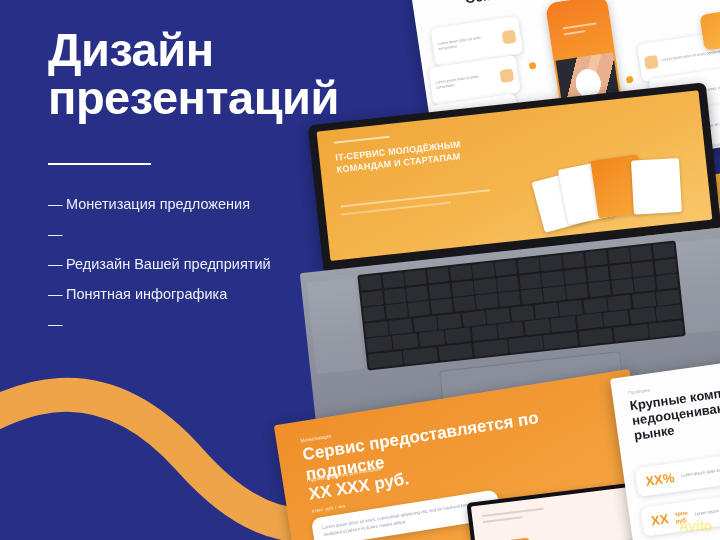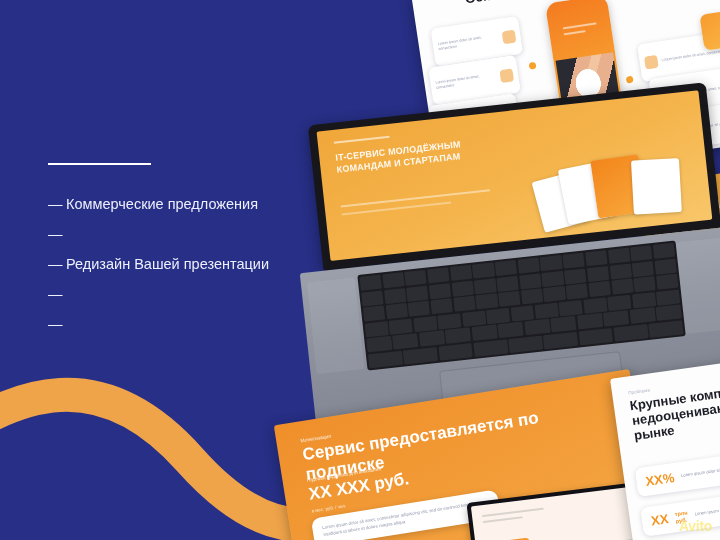--- a/index.html
+++ b/index.html
@@ -424,36 +424,41 @@
     </div>
     <div class="stat" style="top:132px;">
       <span class="big">XX</span>
       <span class="unit" style="white-space:pre-line;">трлн
 руб.</span>
       <span class="desc">Lorem ipsum dolor sit amet, consectetur</span>
     </div>
 
   </div>
 
+  <div class="headline">
+    <span>Дизайн</span>
+    <span class="l2">презентаций</span>
+  </div>
   <div class="divider"></div>
 
   <div class="bullets" id="bullets">
       <div class="bullet">
         <span class="dash">—</span>
-        <span class="btxt">Коммерческие предложения</span>
+        <span class="btxt">Монетизация предложения</span>
       </div>
       <div class="bullet">
         <span class="dash">—</span>
       </div>
       <div class="bullet">
         <span class="dash">—</span>
-        <span class="btxt">Редизайн Вашей презентации</span>
+        <span class="btxt">Редизайн Вашей предприятий</span>
       </div>
       <div class="bullet">
         <span class="dash">—</span>
+        <span class="btxt">Понятная инфографика</span>
       </div>
       <div class="bullet">
         <span class="dash">—</span>
       </div>
     </div>
 
   <div id="avito">
     <span class="av-dots">
       <i style="left:0;top:4px;width:6px;height:6px;"></i>
       <i style="left:7px;top:0;width:5px;height:5px;"></i>

